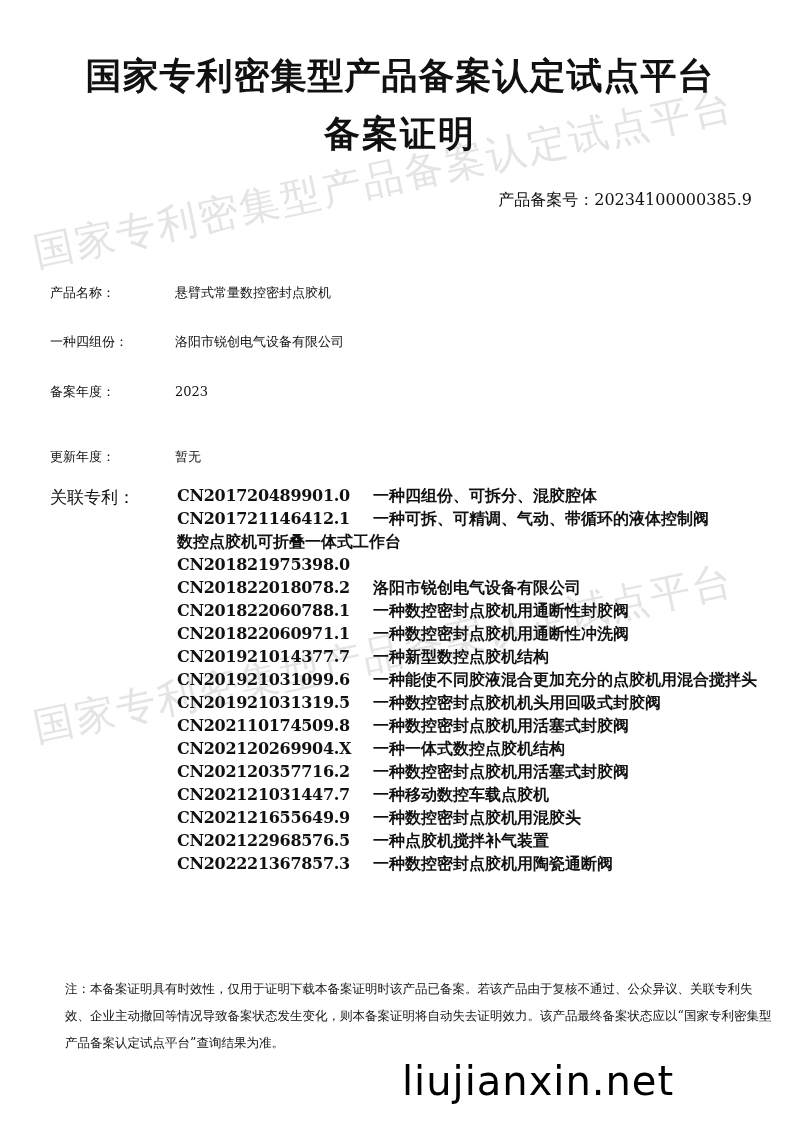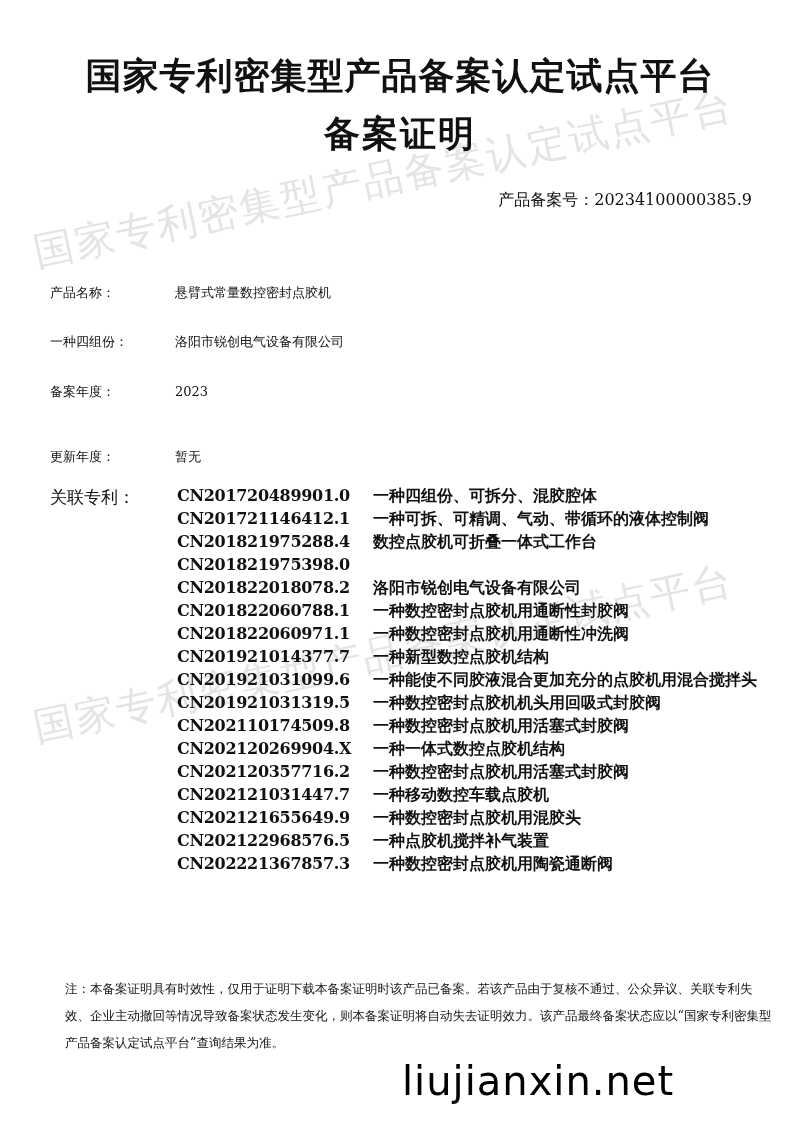--- a/index.html
+++ b/index.html
@@ -71,21 +71,20 @@
   <div class="patents">
     <div class="patent">
         <span class="pno">CN201720489901.0</span>
         <span class="pname">一种四组份、可拆分、混胶腔体</span>
       </div>
     <div class="patent">
         <span class="pno">CN201721146412.1</span>
         <span class="pname">一种可拆、可精调、气动、带循环的液体控制阀</span>
       </div>
     <div class="patent">
-        <span class="pno">CN201821975288.4</span>
         <span class="pname">数控点胶机可折叠一体式工作台</span>
       </div>
     <div class="patent">
         <span class="pno">CN201821975398.0</span>
       </div>
     <div class="patent">
         <span class="pno">CN201822018078.2</span>
         <span class="pname">洛阳市锐创电气设备有限公司</span>
       </div>
     <div class="patent">

